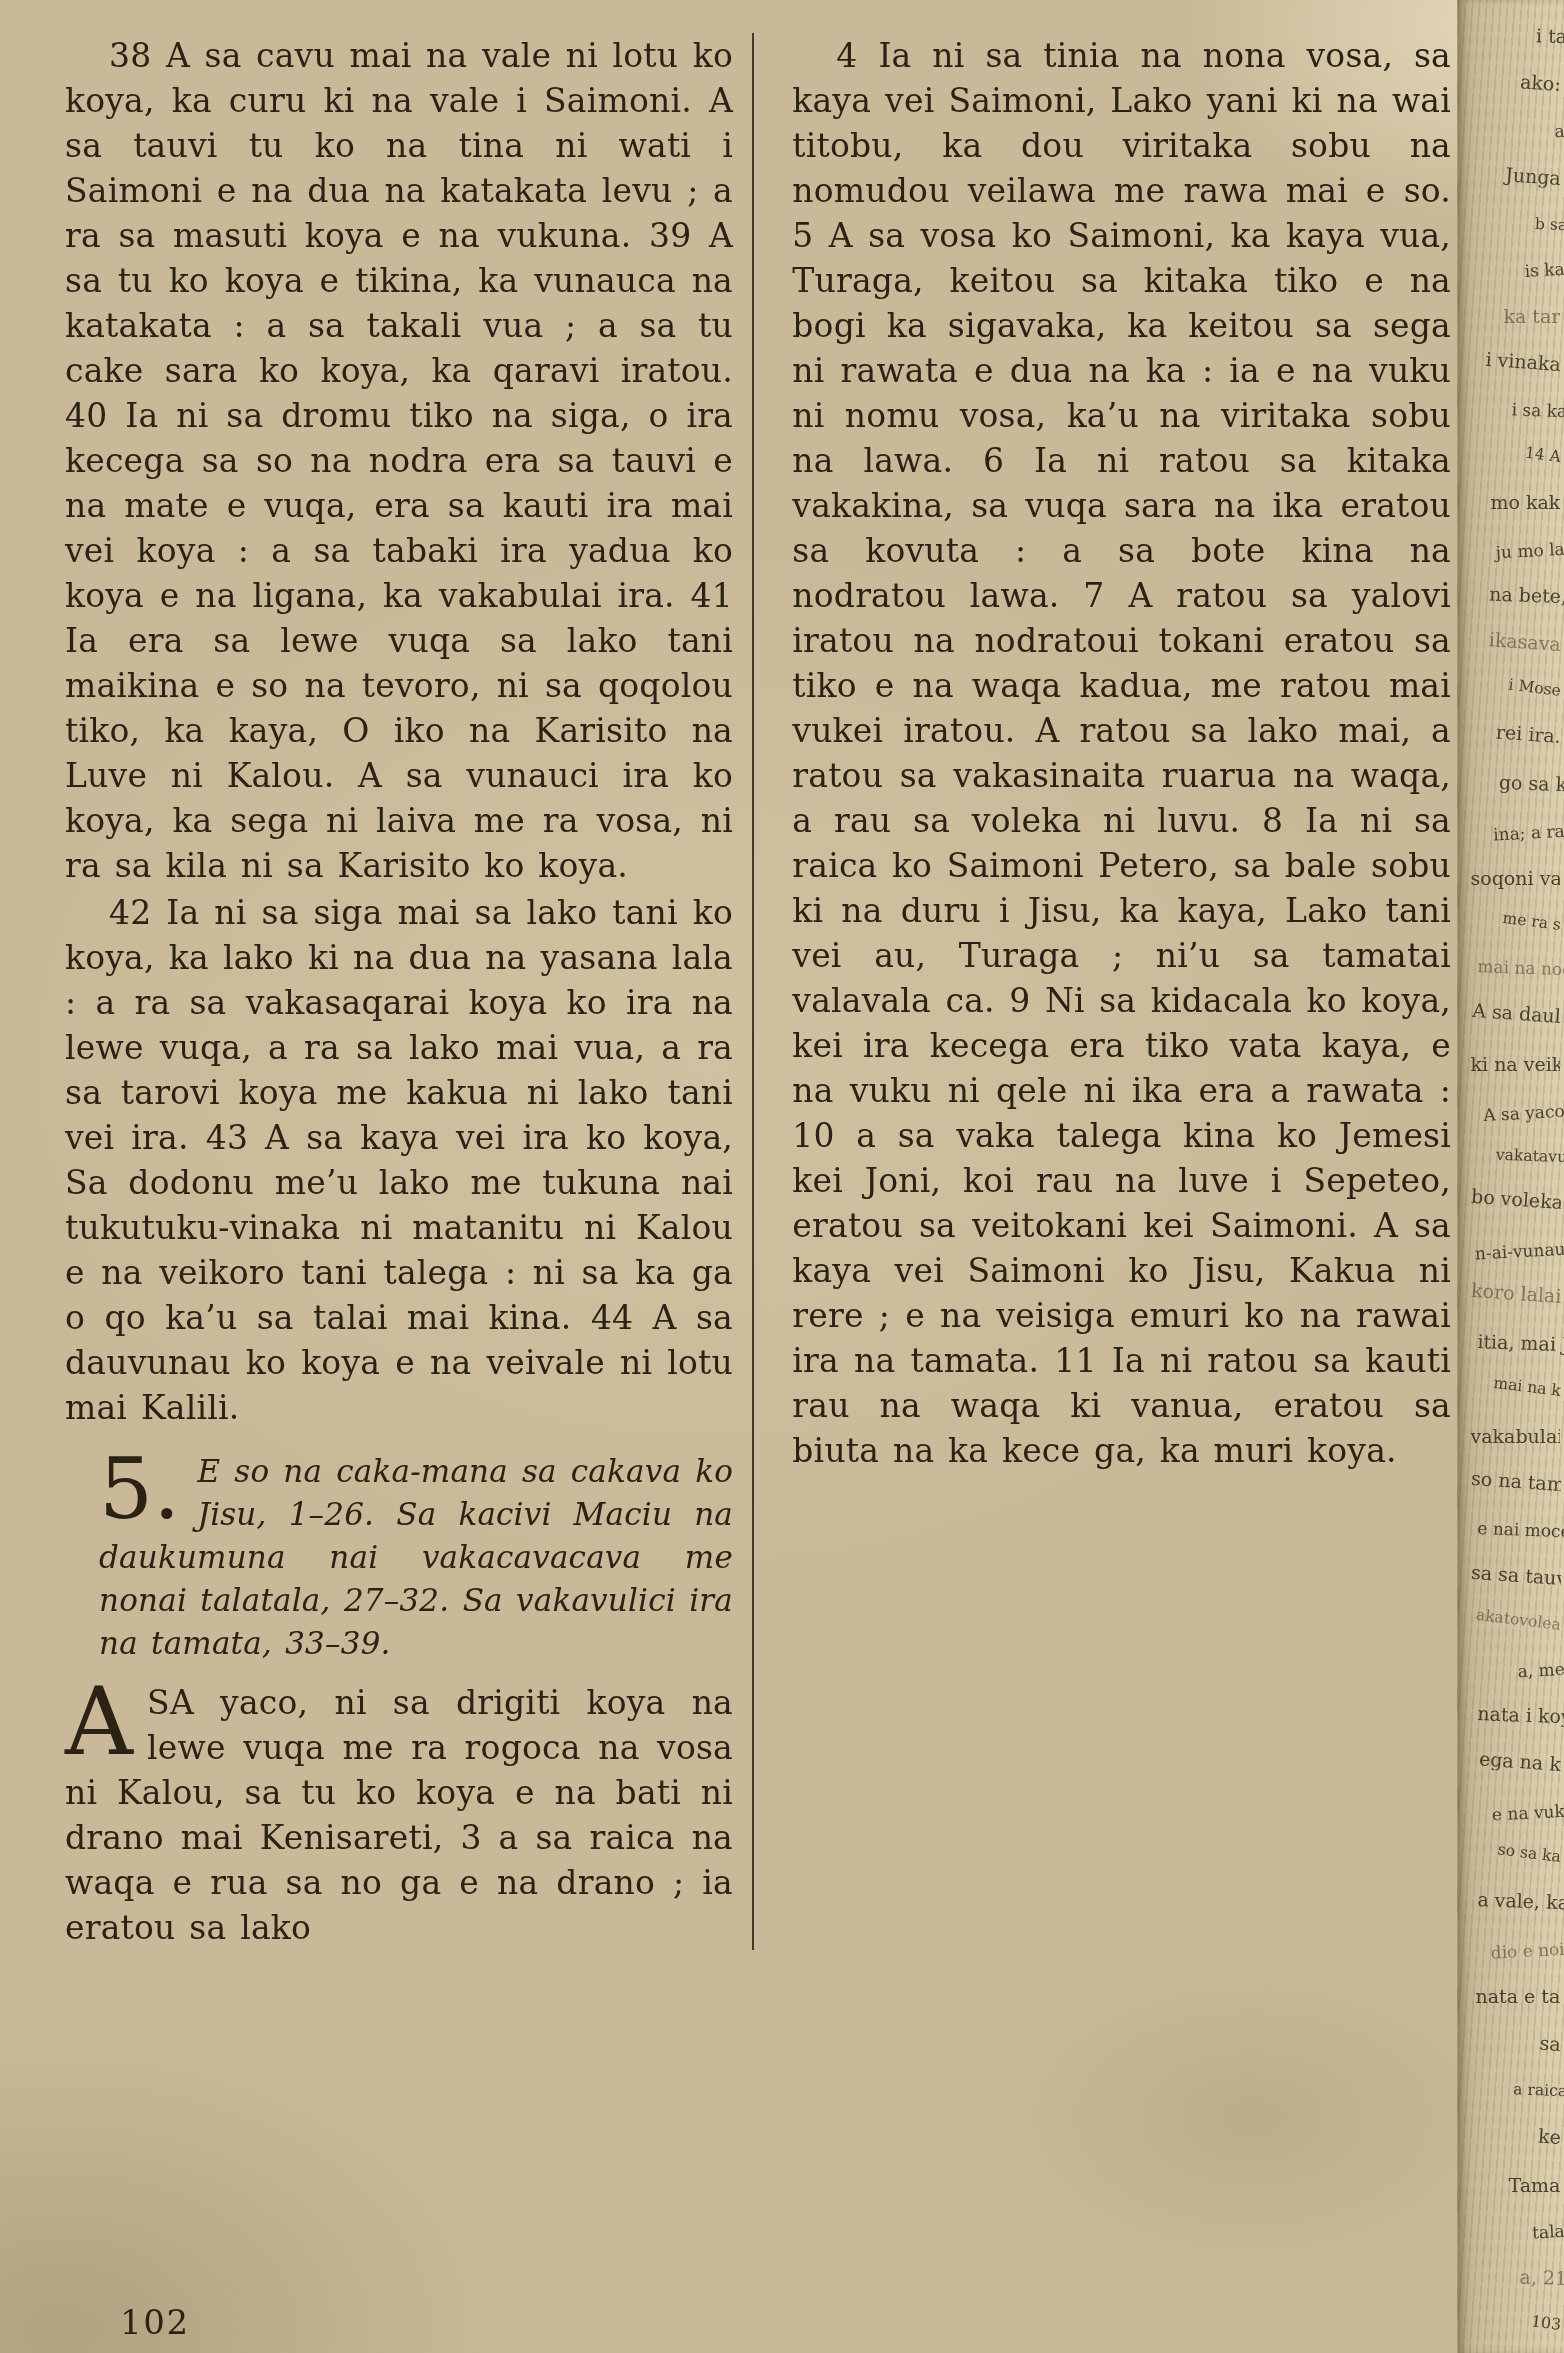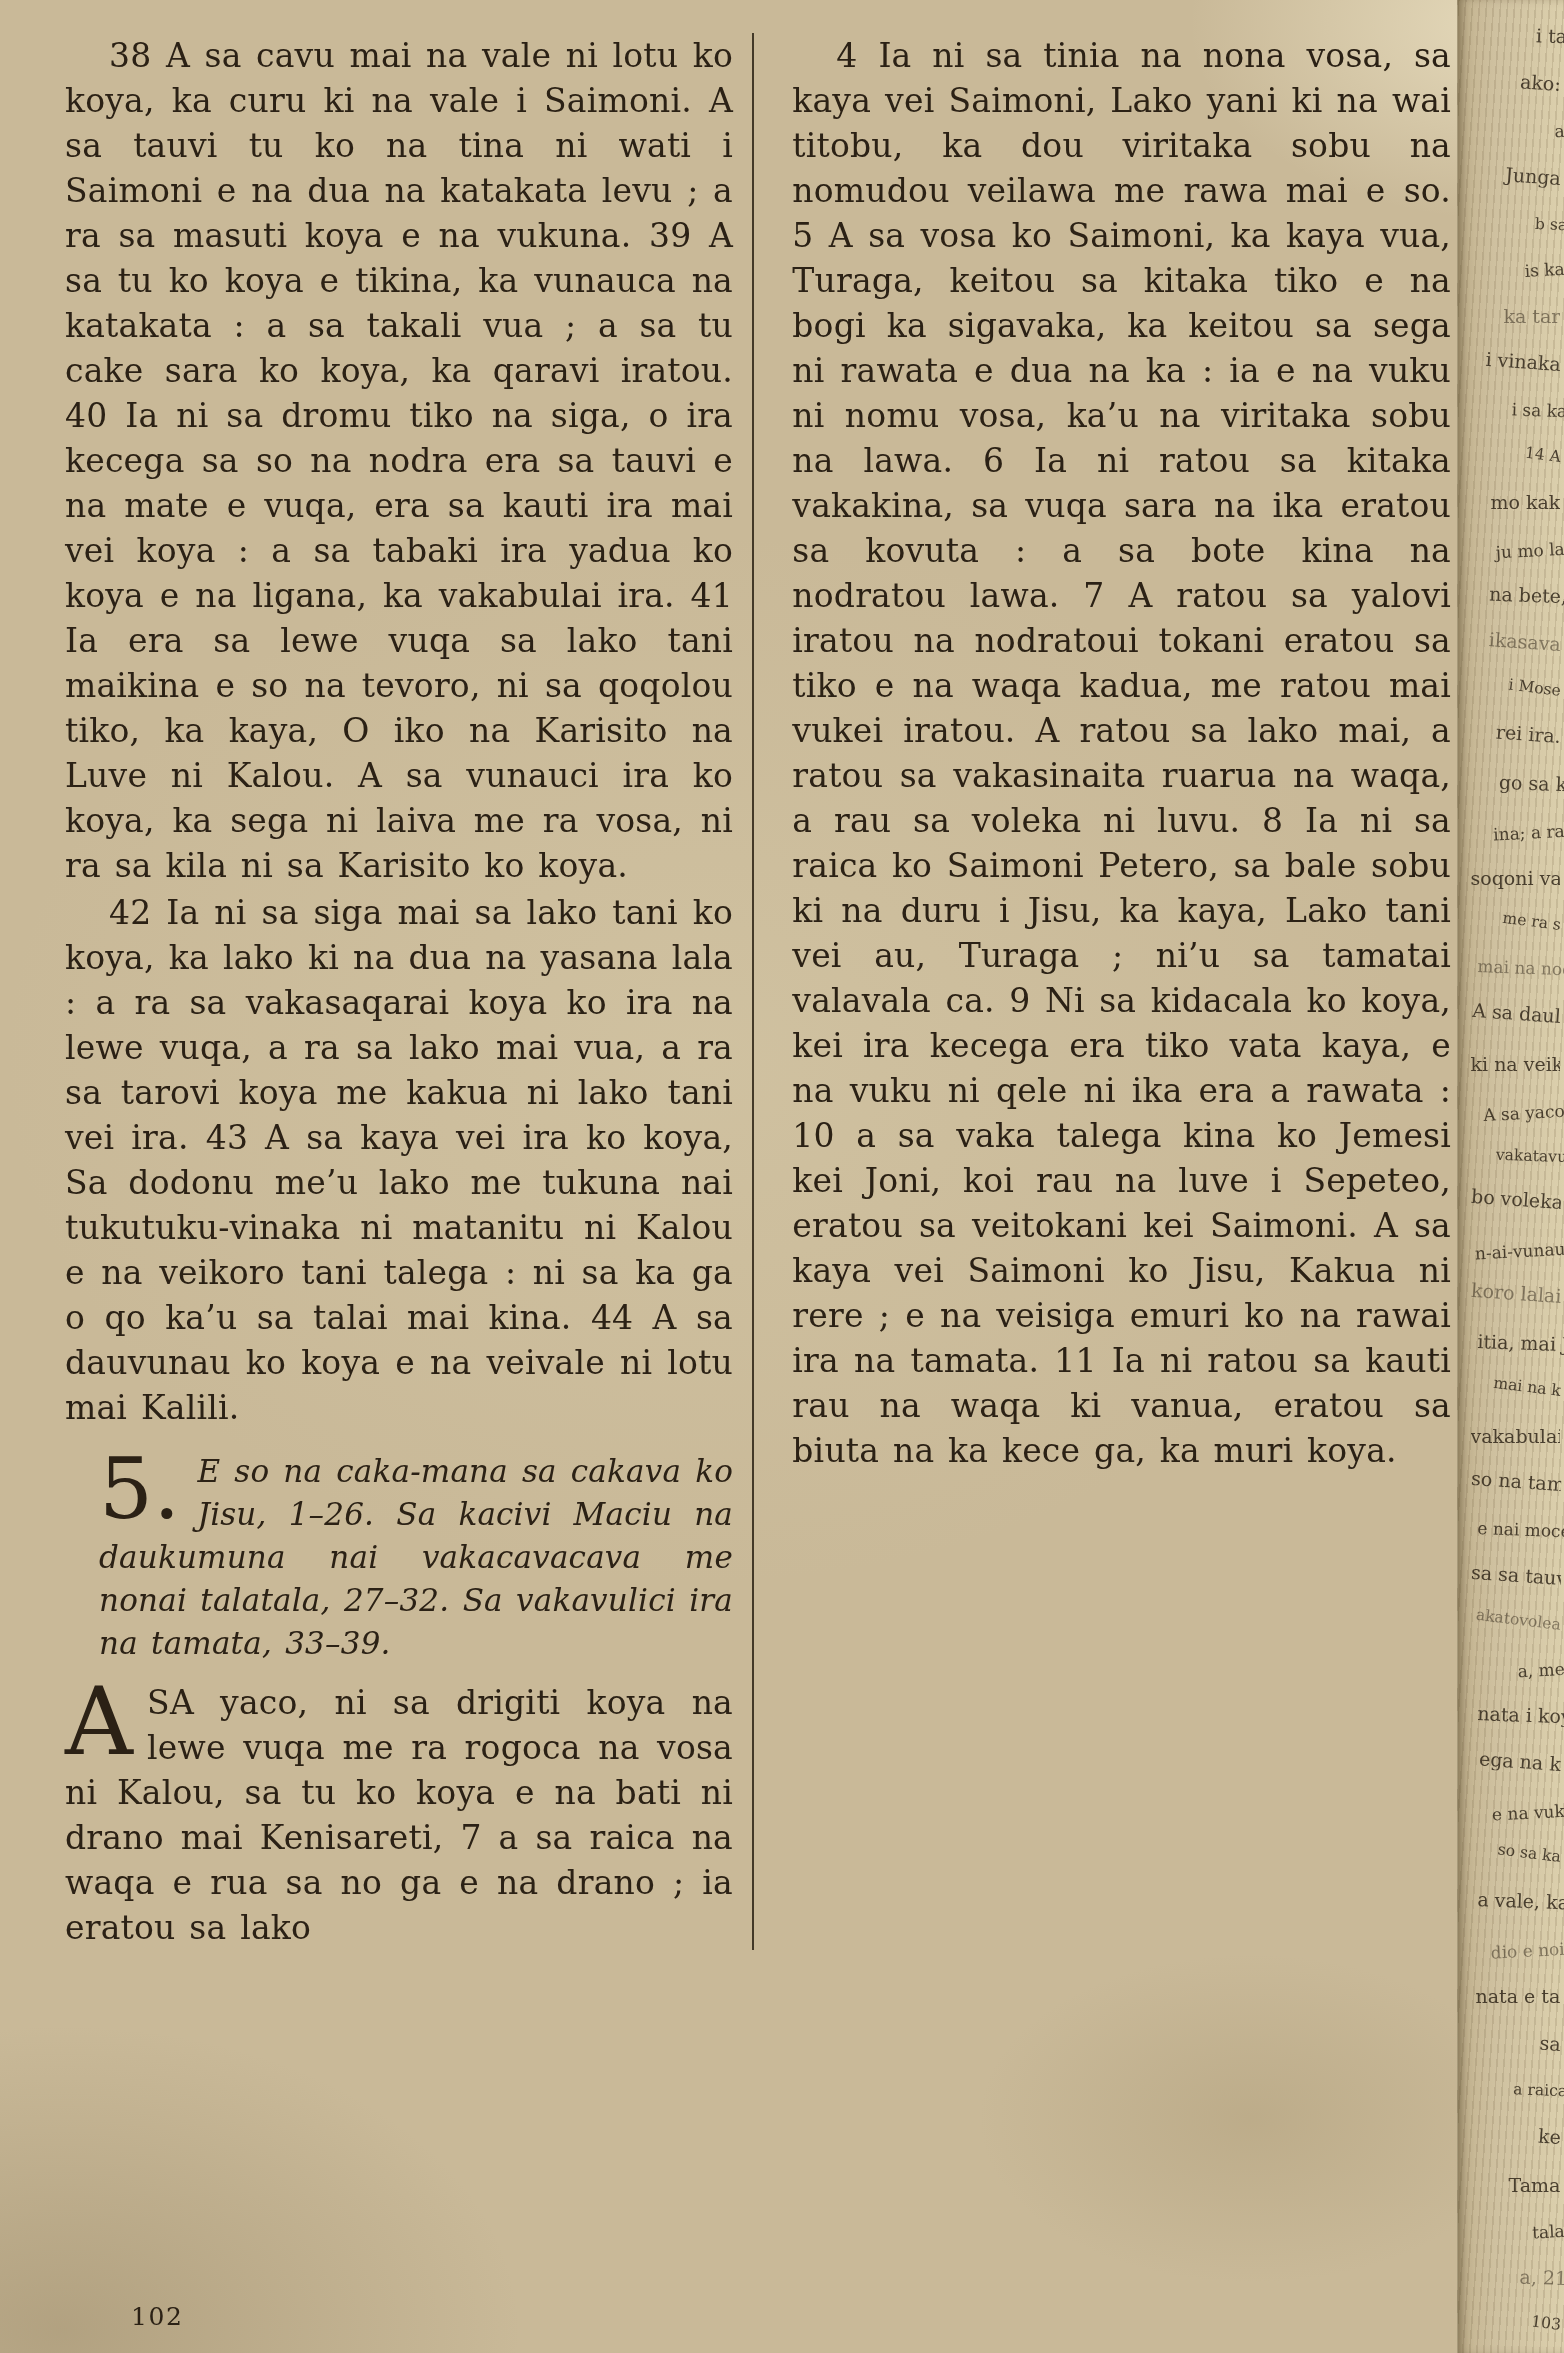--- a/index.html
+++ b/index.html
@@ -105,22 +105,22 @@
   
   .chapter-open{ margin-top:12.5px; }
   .dropcap{
     float:left;
     font-size:94px; line-height:74px;
     padding:4.7px 14px 1.6px 0;
   }
 
   .page-number{
     position:absolute;
-    left:131px; top:2302px;
-    font-size:25px;
+    left:120px; top:2302px;
+    font-size:34px;
     letter-spacing:1.6px;
   }
 </style>
 </head>
 <body>
 
 <div class="page">
 
   <div class="fore-edge">
 
@@ -183,21 +183,21 @@
 
       <div class="col col-left">
         <p class="para indent">38 A sa cavu mai na vale ni lotu ko koya, ka curu ki na vale i Saimoni.  A sa tauvi tu ko na tina ni wati i Saimoni e na dua na katakata levu ; a ra sa masuti koya e na vukuna.  39 A sa tu ko koya e tikina, ka vunauca na katakata : a sa takali vua ; a sa tu cake sara ko koya, ka qaravi iratou.  40 Ia ni sa dromu tiko na siga, o ira kecega sa so na nodra era sa tauvi e na mate e vuqa, era sa kauti ira mai vei koya : a sa tabaki ira yadua ko koya e na ligana, ka vakabulai ira.  41 Ia era sa lewe vuqa sa lako tani maikina e so na tevoro, ni sa qoqolou tiko, ka kaya, O iko na Karisito na Luve ni Kalou.  A sa vunauci ira ko koya, ka sega ni laiva me ra vosa, ni ra sa kila ni sa Karisito ko koya.</p>
         <p class="para indent">42 Ia ni sa siga mai sa lako tani ko koya, ka lako ki na dua na yasana lala : a ra sa vakasaqarai koya ko ira na lewe vuqa, a ra sa lako mai vua, a ra sa tarovi koya me kakua ni lako tani vei ira.  43 A sa kaya vei ira ko koya, Sa dodonu me’u lako me tukuna nai tukutuku-vinaka ni matanitu ni Kalou e na veikoro tani talega : ni sa ka ga o qo ka’u sa talai mai kina.  44 A sa dauvunau ko koya e na veivale ni lotu mai Kalili.</p>
 
         <div class="summary">
           <span class="chapter-number">5.</span><span class="summary-text">E so na caka-mana sa cakava ko Jisu, 1–26.  Sa kacivi Maciu na daukumuna nai vakacavacava me nonai talatala, 27–32.  Sa vakavulici ira na tamata, 33–39.</span>
         </div>
 
         <p class="para chapter-open">
-          <span class="dropcap">A</span><span>SA yaco, ni sa drigiti koya na lewe vuqa me ra rogoca na vosa ni Kalou, sa tu ko koya e na bati ni drano mai Kenisareti, 7 a sa raica na waqa e rua sa no ga e na drano ; ia eratou sa lako</span>
+          <span class="dropcap">A</span><span>SA yaco, ni sa drigiti koya na lewe vuqa me ra rogoca na vosa ni Kalou, sa tu ko koya e na bati ni drano mai Kenisareti, 3 a sa raica na waqa e rua sa no ga e na drano ; ia eratou sa lako</span>
         </p>
       </div>
 
       <div class="divider"></div>
 
       <div class="col col-right">
         <p class="para indent">4 Ia ni sa tinia na nona vosa, sa kaya vei Saimoni, Lako yani ki na wai titobu, ka dou viritaka sobu na nomudou veilawa me rawa mai e so.  5 A sa vosa ko Saimoni, ka kaya vua, Turaga, keitou sa kitaka tiko e na bogi ka sigavaka, ka keitou sa sega ni rawata e dua na ka : ia e na vuku ni nomu vosa, ka’u na viritaka sobu na lawa.  6 Ia ni ratou sa kitaka vakakina, sa vuqa sara na ika eratou sa kovuta : a sa bote kina na nodratou lawa.  7 A ratou sa yalovi iratou na nodratoui tokani eratou sa tiko e na waqa kadua, me ratou mai vukei iratou.  A ratou sa lako mai, a ratou sa vakasinaita ruarua na waqa, a rau sa voleka ni luvu.  8 Ia ni sa raica ko Saimoni Petero, sa bale sobu ki na duru i Jisu, ka kaya, Lako tani vei au, Turaga ; ni’u sa tamatai valavala ca.  9 Ni sa kidacala ko koya, kei ira kecega era tiko vata kaya, e na vuku ni qele ni ika era a rawata : 10 a sa vaka talega kina ko Jemesi kei Joni, koi rau na luve i Sepeteo, eratou sa veitokani kei Saimoni.  A sa kaya vei Saimoni ko Jisu, Kakua ni rere ; e na veisiga emuri ko na rawai ira na tamata.  11 Ia ni ratou sa kauti rau na waqa ki vanua, eratou sa biuta na ka kece ga, ka muri koya.</p>
       </div>
 
     </div>

